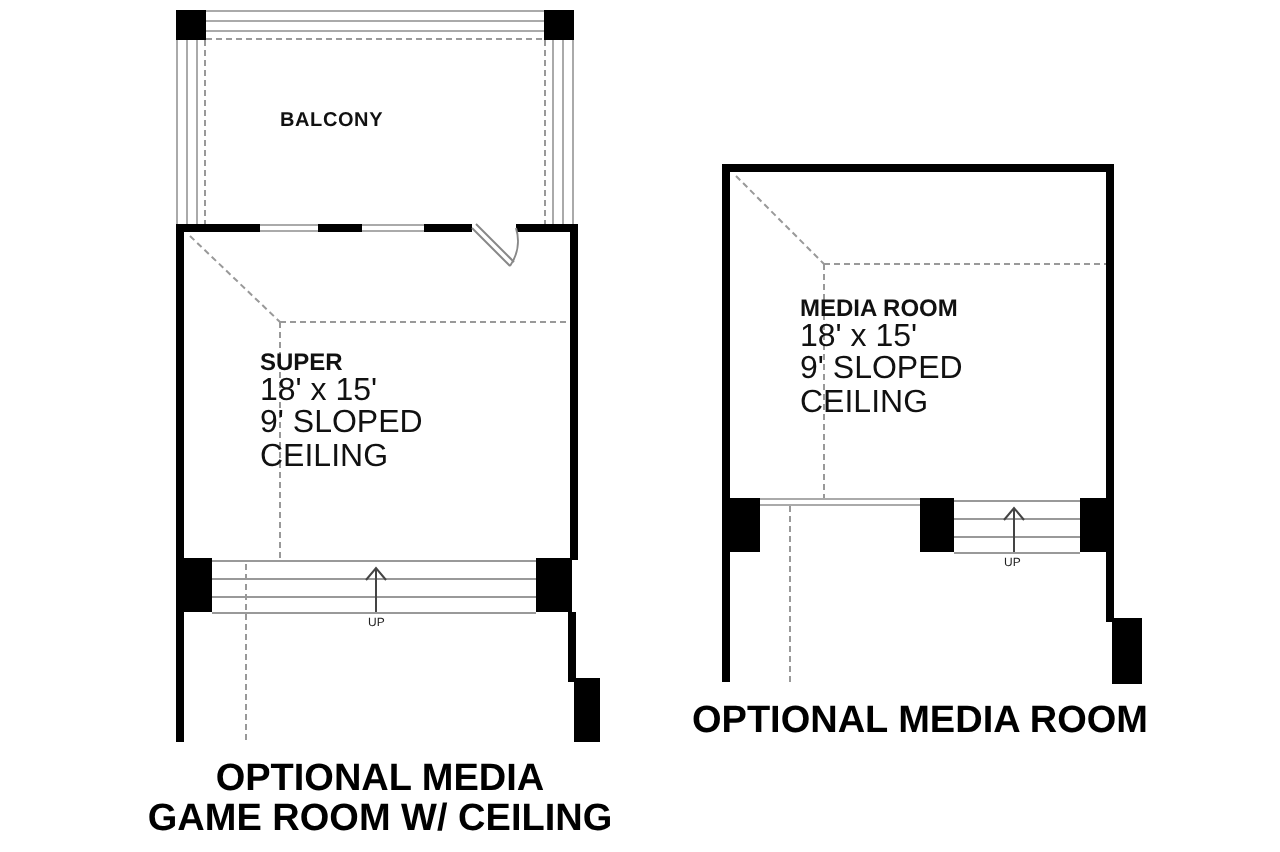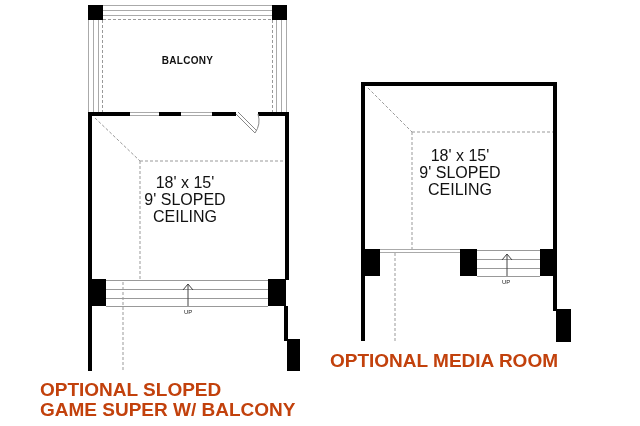--- a/index.html
+++ b/index.html
@@ -1,23 +1,23 @@
 <!DOCTYPE html>
 <html><head>
   <meta charset="utf-8">
   <style>
     html, body { margin: 0; padding: 0; background: #ffffff; }
     body { width: 640px; height: 426px; position: relative; overflow: hidden; font-family: "Liberation Sans", sans-serif; }
     svg.plan { position: absolute; left: 0; top: 0; }
-    .lbl { position: absolute; text-align: center; color: #111; line-height: 1.05; }
+    .lbl { position: absolute; color: #111; line-height: 1.05; }
     .room-name { font-weight: bold; font-size: 12px; }
     .room-dim { font-size: 16px; }
     .balcony-lbl { font-weight: bold; font-size: 10px; letter-spacing: 0.3px; }
     .up { position: absolute; font-size: 6px; color: #222; }
-    .title { position: absolute; font-weight: bold; font-size: 19px; color: #c2410c; line-height: 20px; }
+    .title { position: absolute; font-weight: bold; font-size: 19px; color: #000000; text-align: center; line-height: 20px; }
   </style>
 </head>
 <body>
 
 <svg class="plan" width="640" height="426" viewBox="0 0 640 426">
 
   <g>
 
     <rect x="88" y="5" width="15" height="15" fill="#000"></rect>
     <rect x="272" y="5" width="15" height="15" fill="#000"></rect>
@@ -135,33 +135,35 @@
     <rect x="361" y="276" width="4" height="65" fill="#000"></rect>
     <rect x="553" y="276" width="4" height="35" fill="#000"></rect>
     <rect x="556" y="309" width="15" height="33" fill="#000"></rect>
     <line x1="395" y1="253" x2="395" y2="342" stroke="#999" stroke-width="1" stroke-dasharray="3,2"></line>
   </g>
 </svg>
 
 <div class="lbl balcony-lbl" style="left:140px; top:56px; width:95px;">BALCONY</div>
 
 <div class="lbl" style="left:130px; top:175px; width:110px;">
+  <div class="room-name">SUPER</div>
   <div class="room-dim">18' x 15'</div>
   <div class="room-dim">9' SLOPED</div>
   <div class="room-dim">CEILING</div>
 </div>
 
 <div class="up" style="left:184px; top:309px;">UP</div>
 
 <div class="title" style="left:40px; top:380px; width:300px;">
-  <div>OPTIONAL SLOPED</div>
-  <div>GAME SUPER W/ BALCONY</div>
+  <div>OPTIONAL MEDIA</div>
+  <div>GAME ROOM W/ CEILING</div>
 </div>
 
 <div class="lbl" style="left:400px; top:148px; width:120px;">
+  <div class="room-name">MEDIA ROOM</div>
   <div class="room-dim">18' x 15'</div>
   <div class="room-dim">9' SLOPED</div>
   <div class="room-dim">CEILING</div>
 </div>
 
 <div class="up" style="left:502px; top:279px;">UP</div>
 
 <div class="title" style="left:330px; top:351px; width:260px;">
   <div>OPTIONAL MEDIA ROOM</div>
 </div>

